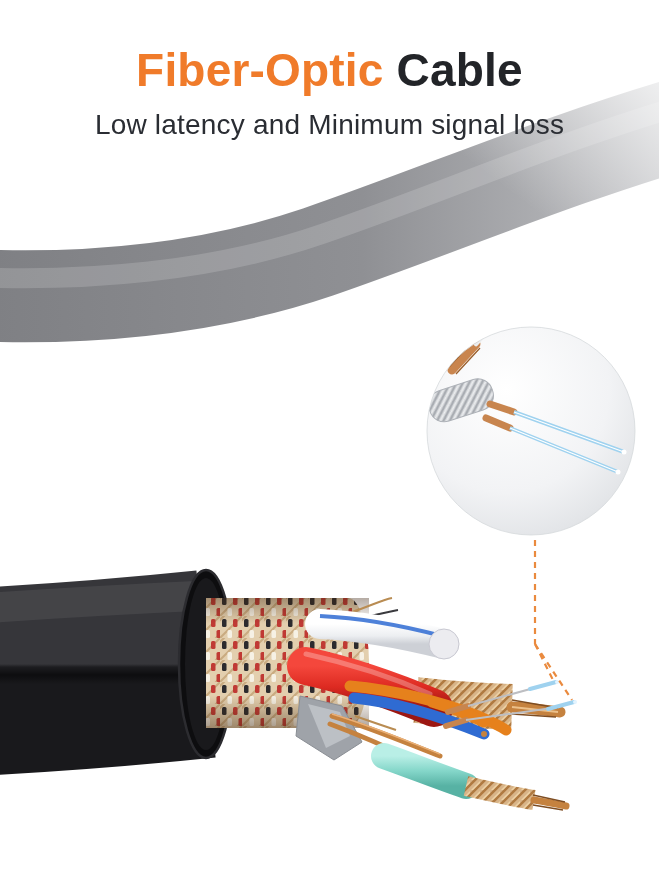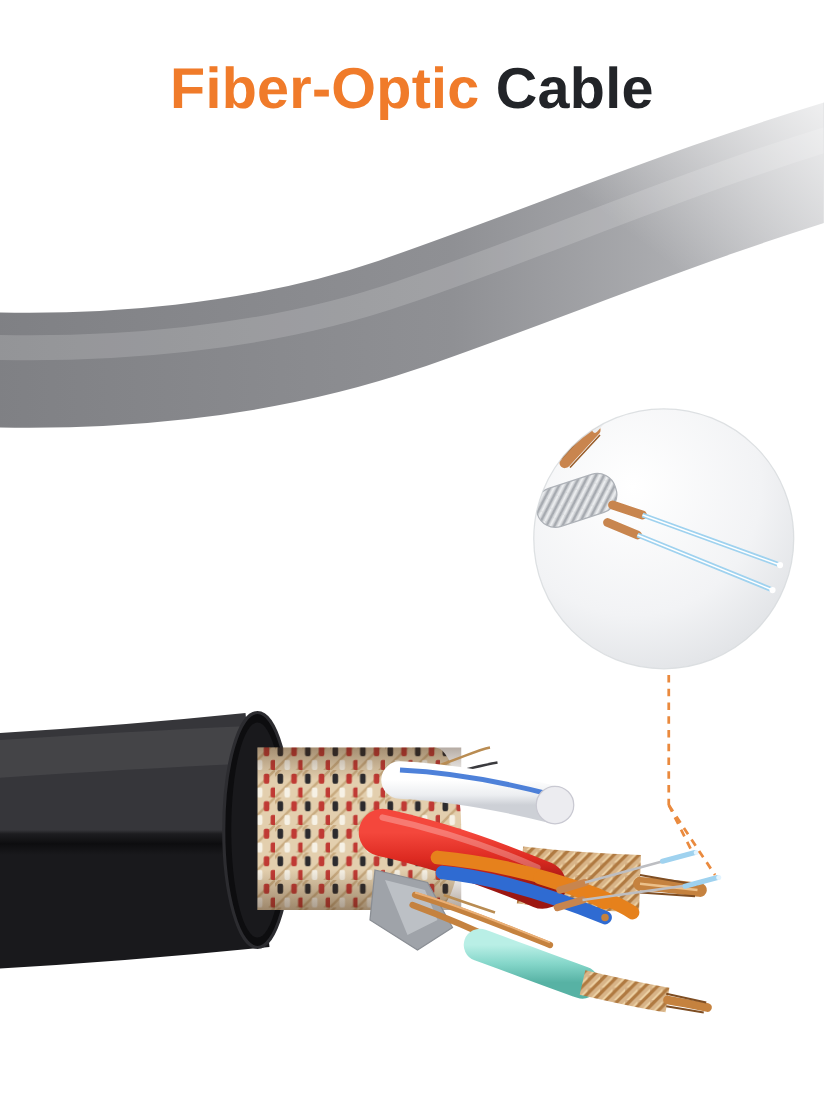--- a/index.html
+++ b/index.html
@@ -205,15 +205,16 @@
 
     <g style="stroke:var(--callout-orange,#ea8a3e)" fill="none" stroke-width="2.2" stroke-dasharray="6 5">
       <path d="M 535 540 L 535 644"></path>
       <path d="M 535 644 L 553 680"></path>
       <path d="M 535 644 L 572 700"></path>
     </g>
   </svg>
 
   <header class="hdr">
     <h1 class="title"><span class="accent">Fiber-Optic</span><span class="rest"> Cable</span></h1>
+    <p class="subtitle">Low latency and Minimum signal loss</p>
   </header>
 
 </div>
 
 </body></html>

